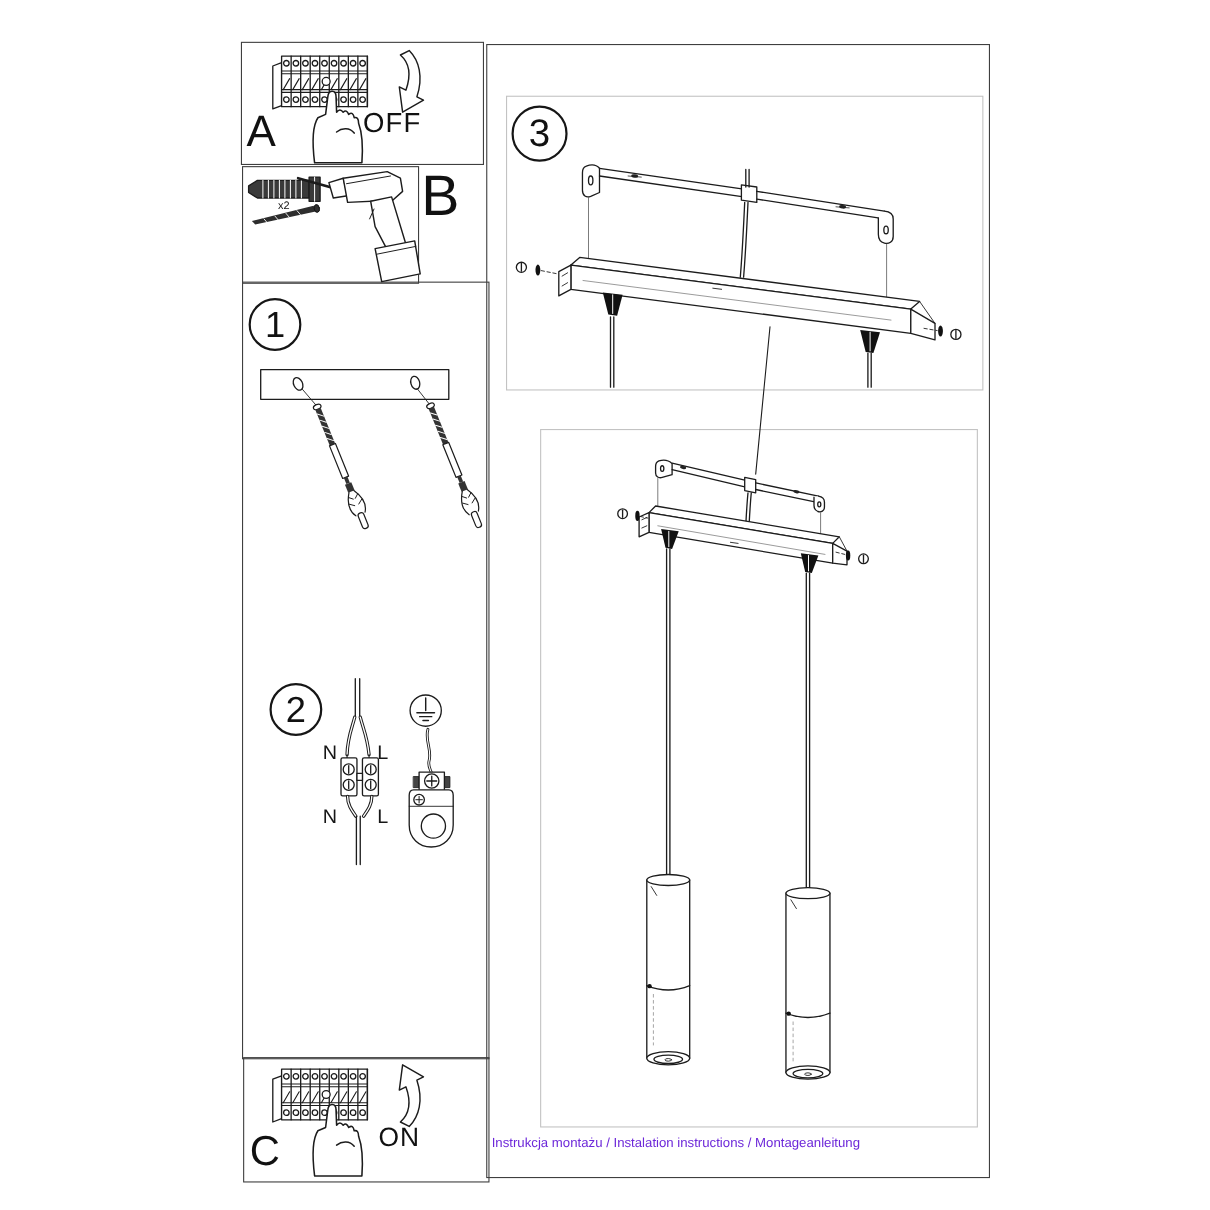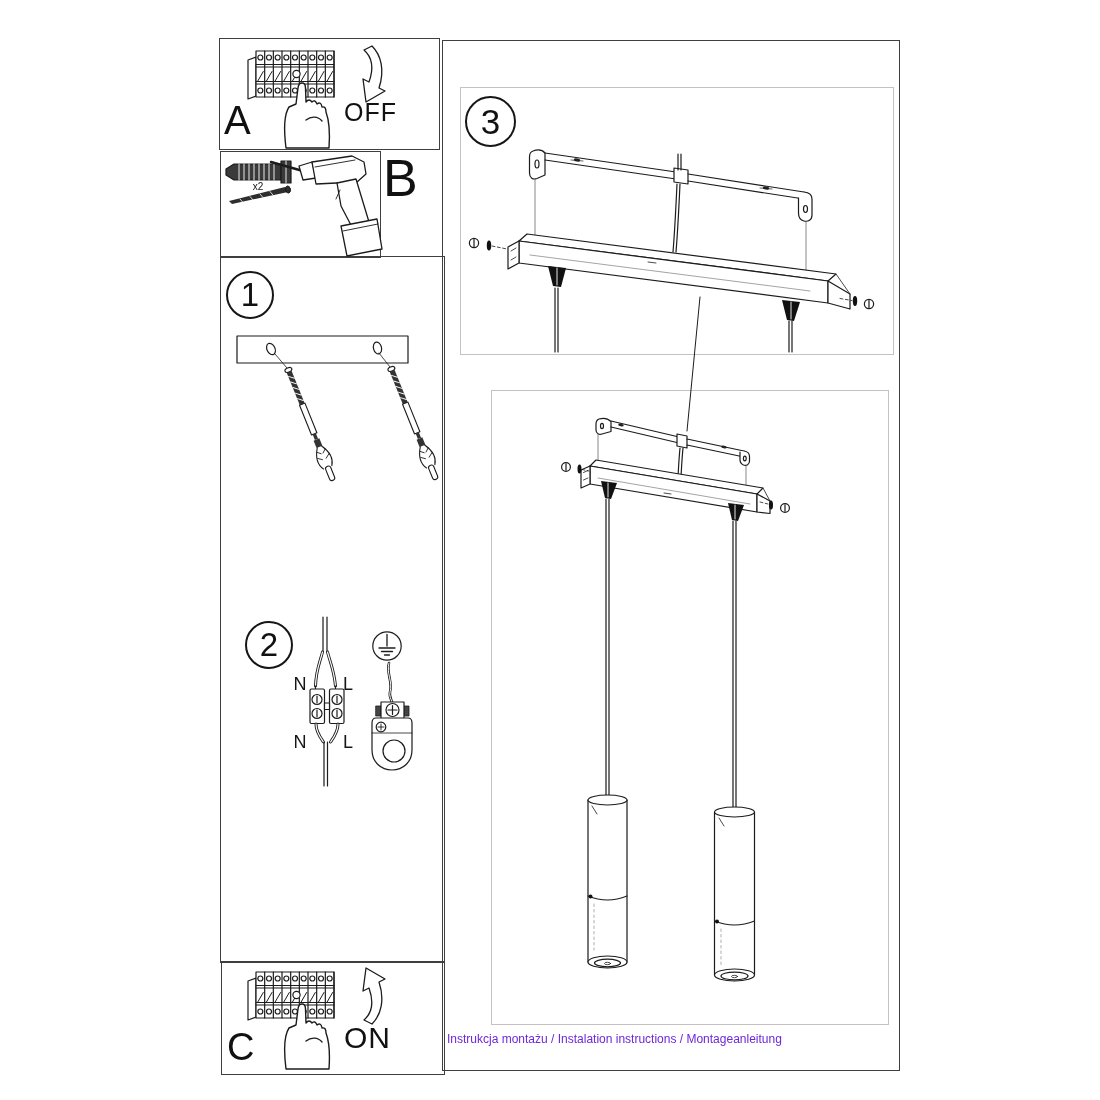--- a/index.html
+++ b/index.html
@@ -24,24 +24,24 @@
 
   <div class="box" style="left:219px;top:38px;width:219px;height:110px;"></div>
   <div class="box" style="left:220px;top:151px;width:159px;height:105px;"></div>
   <div class="box" style="left:220px;top:256px;width:223px;height:705px;"></div>
   <div class="box" style="left:221px;top:961px;width:222px;height:112px;"></div>
   <div class="box" style="left:442px;top:40px;width:456px;height:1029px;"></div>
   <div class="box-light" style="left:460px;top:87px;width:432px;height:266px;"></div>
   <div class="box-light" style="left:491px;top:390px;width:396px;height:633px;"></div>
 
   <div class="label" style="left:224px;top:100px;font-size:40px;">A</div>
-  <div class="label" style="left:344px;top:100px;font-size:25px;letter-spacing:1px;">OFF</div>
+  <div class="label" style="left:330px;top:100px;font-size:25px;letter-spacing:1px;">OFF</div>
   <div class="label" style="left:383px;top:152px;font-size:52px;">B</div>
   <div class="label" style="left:227px;top:1028px;font-size:38px;">C</div>
-  <div class="label" style="left:344px;top:1023px;font-size:30px;letter-spacing:1px;">ON</div>
+  <div class="label" style="left:344px;top:1023px;font-size:24px;letter-spacing:1px;">ON</div>
 
   <div class="circle-num" style="left:226px;top:271px;width:44px;height:44px;font-size:33px;">1</div>
   <div class="circle-num" style="left:245px;top:621px;width:44px;height:44px;font-size:33px;">2</div>
   <div class="circle-num" style="left:465px;top:96px;width:47px;height:47px;font-size:35px;">3</div>
 
   <div class="footer">
     <div>Instrukcja montażu / Instalation instructions / Montageanleitung</div>
   </div>
 
   <svg class="art" viewBox="0 0 1100 1100">

